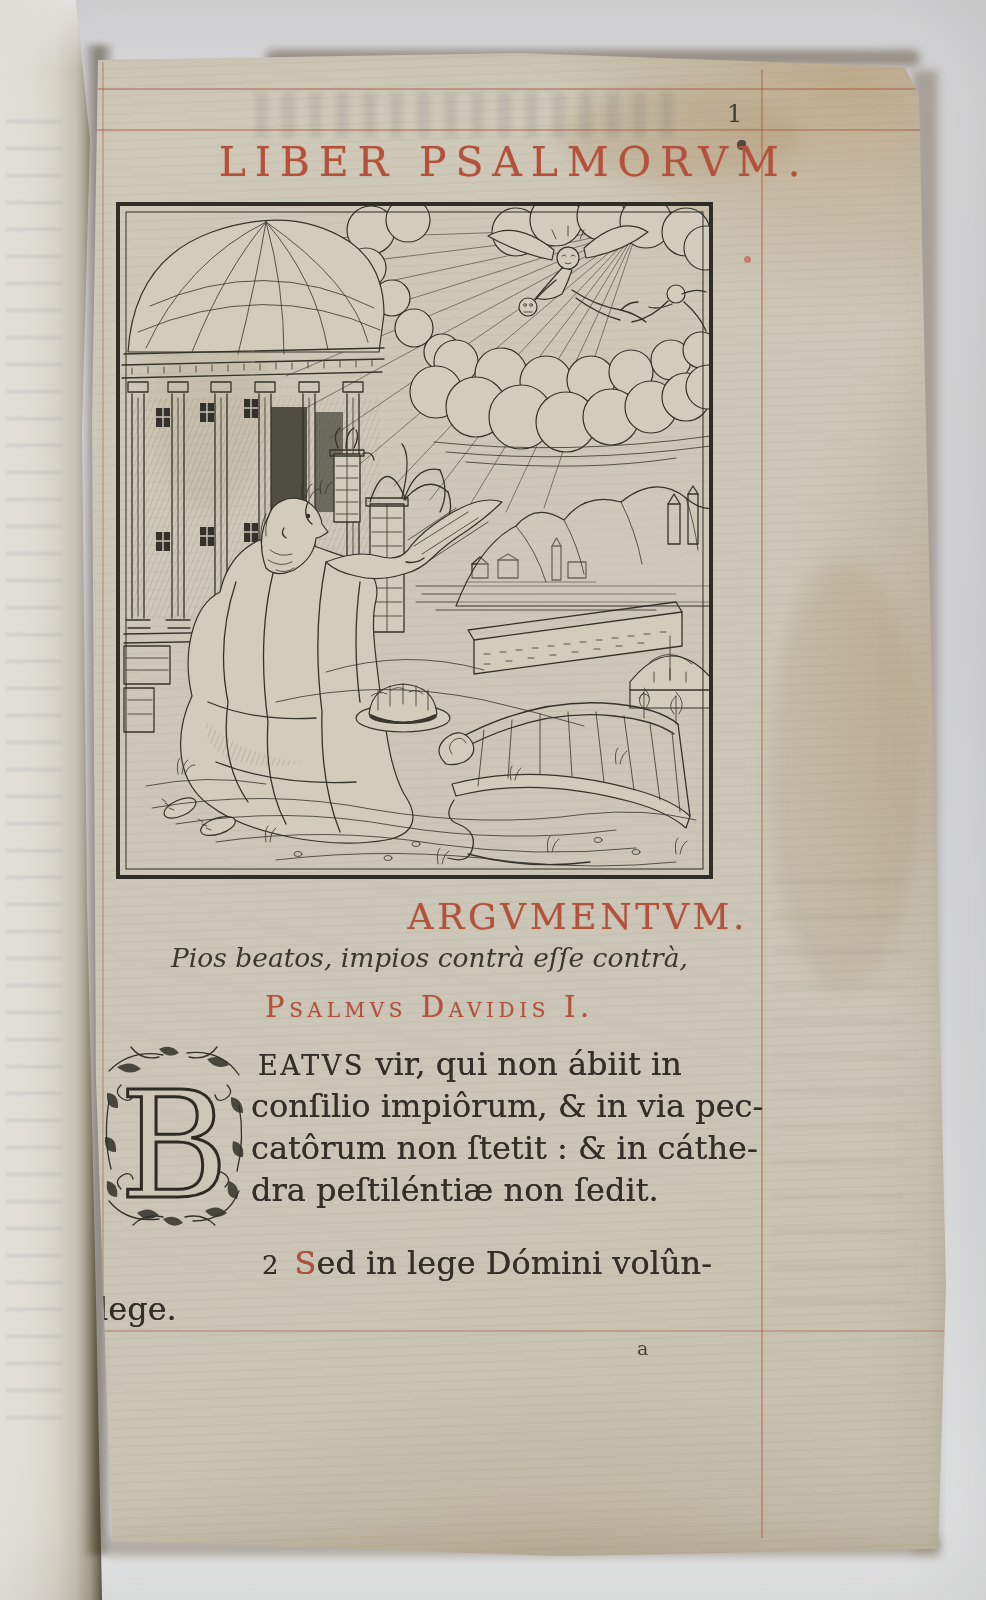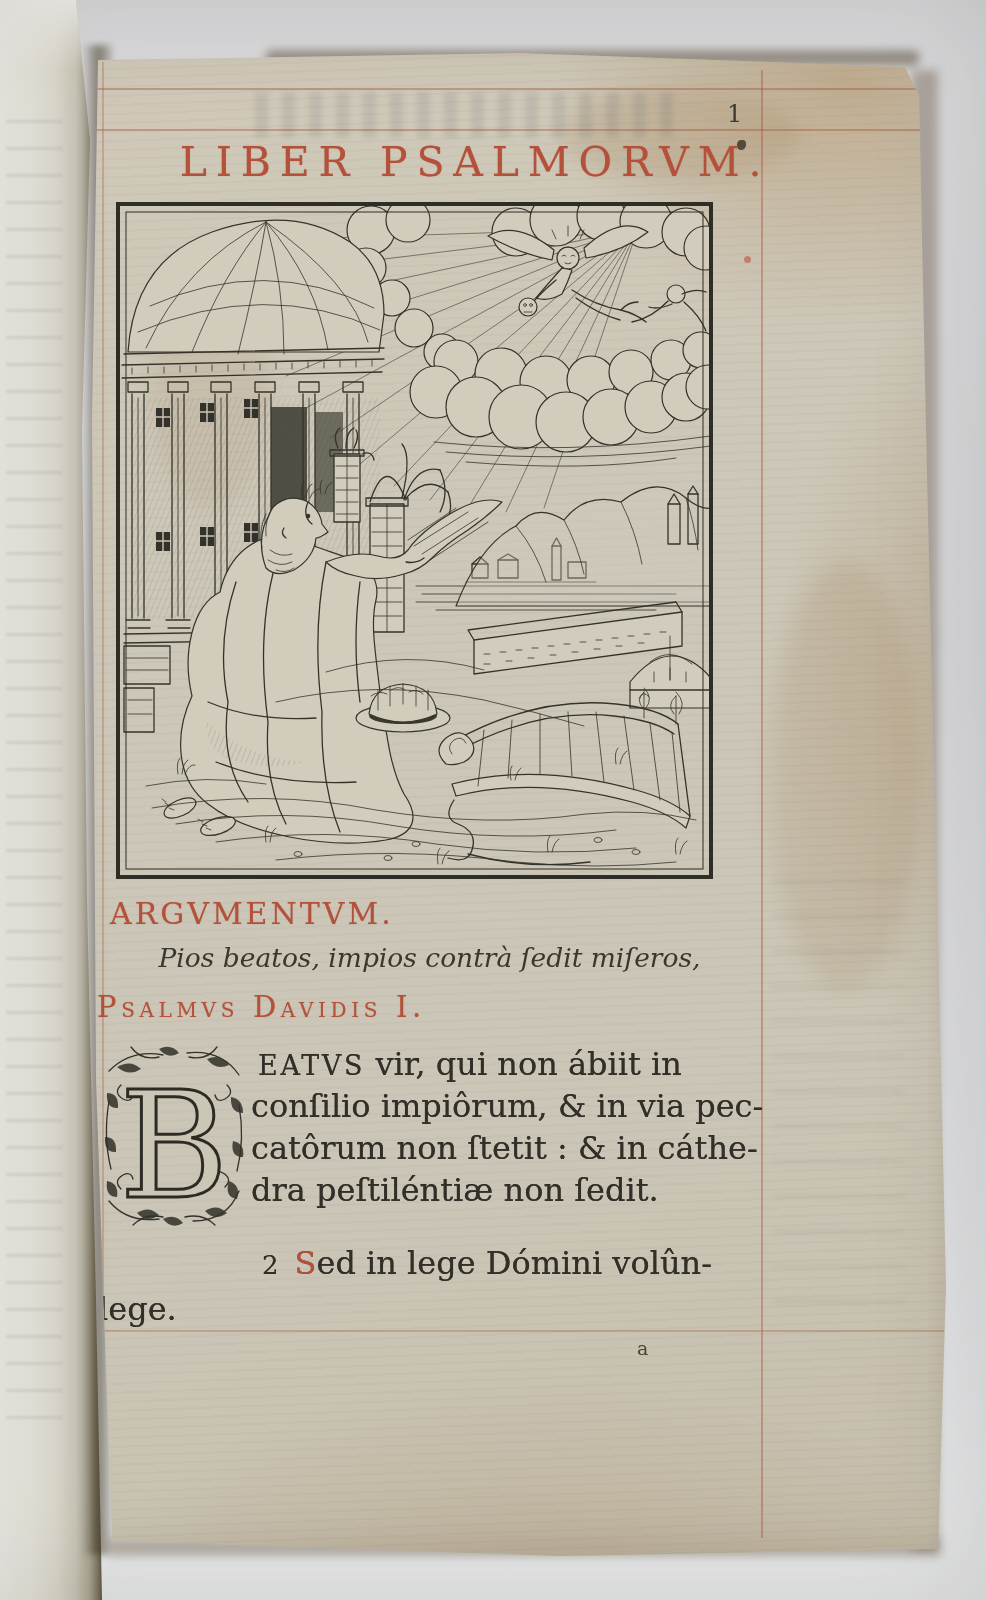--- a/index.html
+++ b/index.html
@@ -65,27 +65,27 @@
   .rule-h3{left:100px;top:1330px;width:844px;background:rgba(168,86,60,.32);}
   .rule-v1{left:102px;top:62px;height:1476px;background:rgba(168,86,60,.30);}
   .rule-v2{left:761px;top:70px;height:1468px;}
   .fleck-red{left:744px;top:256px;width:7px;height:7px;border-radius:50%;background:rgba(190,90,70,.65);}
   .blot{left:737px;top:140px;width:9px;height:10px;border-radius:50% 40% 60% 50%;background:rgba(45,42,34,.75);filter:blur(.4px);}
   
   .page-number{left:727px;top:100px;width:30px;font-size:24px;color:#3c3a31;}
   .page-title{
     left:97px;top:138px;width:756px;text-align:center;
     font-size:41px;letter-spacing:.215em;color:var(--red);
-    text-shadow:0 0 1px rgba(175,85,65,.55);white-space:nowrap;}
-  .arg-heading{left:110px;top:896px;width:665px;text-align:left;
-    font-size:30px;letter-spacing:.10em;color:var(--red);
+    text-shadow:0 0 1px rgba(175,85,65,.55);white-space:nowrap;padding-left:39px;}
+  .arg-heading{left:83px;top:896px;width:665px;text-align:right;
+    font-size:36px;letter-spacing:.10em;color:var(--red);
     text-shadow:0 0 1px rgba(175,85,65,.5);}
   .epigraph{left:97px;top:942px;width:665px;text-align:center;
     font-size:26.5px;font-style:italic;color:#39372e;}
-  .psalm-heading{left:97px;top:990px;width:665px;
+  .psalm-heading{left:97px;top:990px;width:665px;text-align:center;
     font-size:29px;font-variant:small-caps;letter-spacing:.16em;color:var(--red);
     text-shadow:0 0 1px rgba(175,85,65,.5);}
   .bl{position:absolute;font-size:32px;color:#312f28;white-space:nowrap;
     text-shadow:0 0 .5px rgba(49,47,40,.8);}
   .l1{left:258px;top:1045px;} .l2{left:251px;top:1087px;}
   .l3{left:251px;top:1129px;} .l4{left:251px;top:1171px;}
   .l5{left:262px;top:1214px;margin-top:30px;} .l6{left:98px;top:1254px;}
   .l7{left:98px;top:1290px;}
   .caps{font-size:27px;letter-spacing:.10em;}
   .vnum{font-size:26px;margin-right:16px;}
@@ -485,21 +485,21 @@
       <path d="M500 562 q-2 -12 2 -16 m2 16 q2 -10 7 -13"></path>
       <path d="M560 652 q-2 -12 2 -16 m2 16 q2 -10 7 -13"></path>
       <path d="M395 578 q-2 -10 1 -14 m3 14 q2 -9 6 -12"></path>
     </g>
 
     <rect x="2" y="2" width="593" height="673" fill="none" stroke="#2e2d26" stroke-width="4"></rect>
     <rect x="10" y="10" width="577" height="657" fill="none" stroke="#2e2d26" stroke-width="1"></rect>
   </svg>
 
   <div class="abs arg-heading">ARGVMENTVM.</div>
-  <div class="abs epigraph">Pios beatos, impios contrà ſedit miſeros,</div>
+  <div class="abs epigraph">Pios beatos, impios contrà eſſe contrà,</div>
   <div class="abs psalm-heading">Psalmvs Davidis I.</div>
 
   <svg class="abs" style="left:101px;top:1041px" width="146" height="190" viewBox="0 0 146 190">
     <g stroke="#32312a" fill="none" stroke-width="1.3" stroke-linecap="round">
       <path d="M8 30 Q30 8 62 14"></path>
         <path d="M138 34 Q120 8 86 12"></path>
       <path d="M8 160 Q26 182 58 178"></path>
         <path d="M138 150 Q126 180 92 180"></path>
       <path d="M8 60 Q2 96 10 128"></path>
         <path d="M138 64 Q144 98 136 130"></path>

